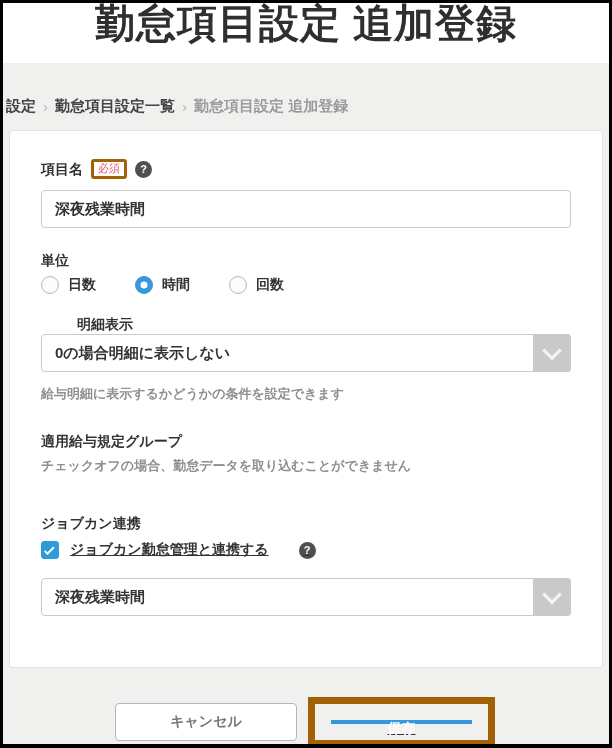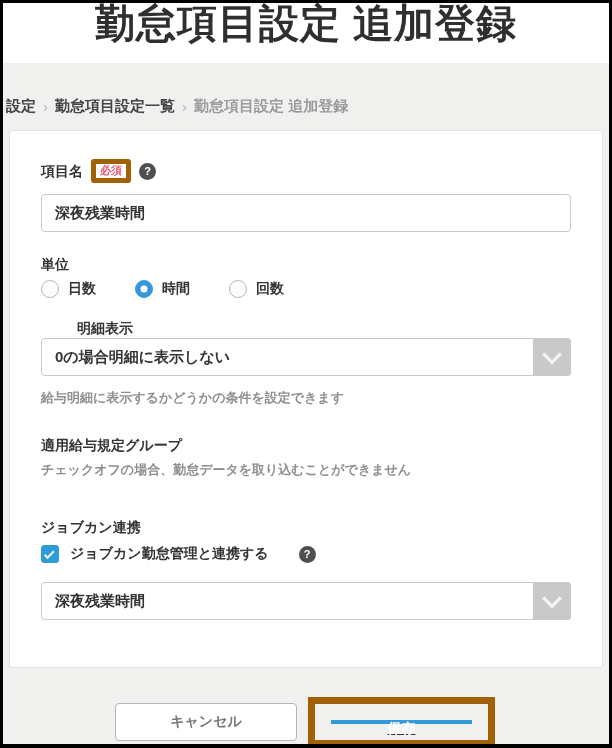--- a/index.html
+++ b/index.html
@@ -22,21 +22,21 @@
   .crumb-sep { color:#b3b3b3; font-weight:400; font-size:15px; }
   .crumb-current { color:#9b9b9b; }
   
   .card {
     margin:0 6px; height:538px; background:#fff;
     border:1px solid #e2e2e2; border-radius:4px; padding:28px 31px 0 31px;
   }
   .field-label { font-size:14px; font-weight:700; color:#333; line-height:20px; }
   .label-row { display:flex; align-items:center; gap:8px; }
   .required-badge {
-    font-size:11px; font-weight:700; color:#e9546b; border:5px solid #a16207;
+    font-size:11px; font-weight:400; color:#e9546b; border:3px solid #a16207;
     border-radius:3px; padding:1px 4px 2px; line-height:1; background:#fff;
   }
   .help-icon {
     width:17px; height:17px; border-radius:50%; background:#4f4f4f; color:#fff;
     font-size:11px; font-weight:700; display:inline-flex; align-items:center;
     justify-content:center; cursor:pointer; line-height:1;
   }
   .text-input {
     margin-top:11px; width:100%; height:38px; border:1px solid #c9c9c9; border-radius:4px;
     padding:0 13px; font-size:15px; font-weight:600; color:#333; outline:none;
@@ -73,21 +73,21 @@
   .select-chevron::after {
     content:""; position:absolute; left:50%; top:50%; width:11px; height:11px;
     border-right:3px solid #f4f4f4; border-bottom:3px solid #f4f4f4;
     transform:translate(-50%,-68%) rotate(45deg);
   }
   .helper-text { margin-top:13px; font-size:13px; font-weight:600; color:#8f8f8f; line-height:18px; }
   .salary-label { margin-top:28px; }
   .salary-help { margin-top:6px; }
   .jobcan-label { margin-top:38px; }
   
-  .checkbox-row { margin-top:8px; display:flex; align-items:center; }
+  .checkbox-row { margin-top:8px; display:flex; align-items:center;text-decoration:underline; }
   .checkbox {
     width:18px; height:18px; border-radius:3px; background:#2e9bd9; border:1px solid #2e9bd9;
     cursor:pointer; display:inline-flex; align-items:center; justify-content:center; flex:0 0 auto;
   }
   .check-icon {
     width:10px; height:5px; border-left:2px solid #fff; border-bottom:2px solid #fff;
     transform:rotate(-45deg) translate(0,-1px); display:block;
   }
   .checkbox-label { margin-left:11px; font-size:14px; font-weight:700; color:#333; cursor:pointer; }
   .checkbox-row .help-icon { margin-left:30px; }

